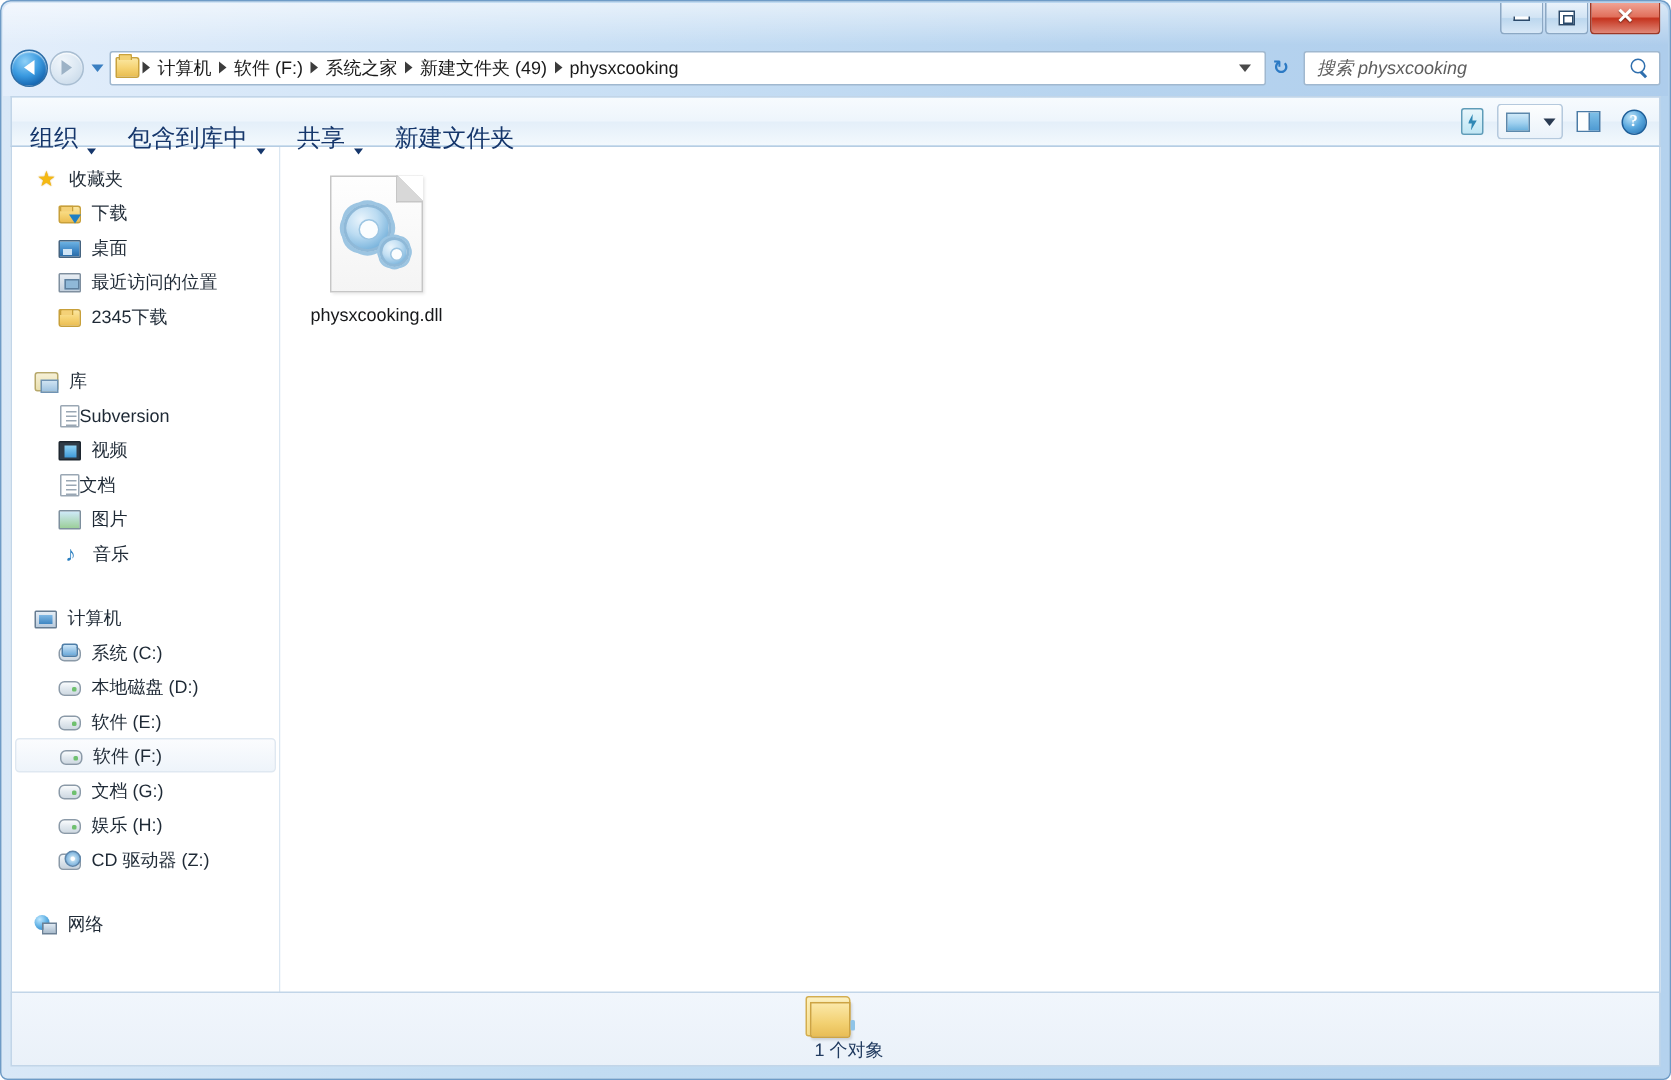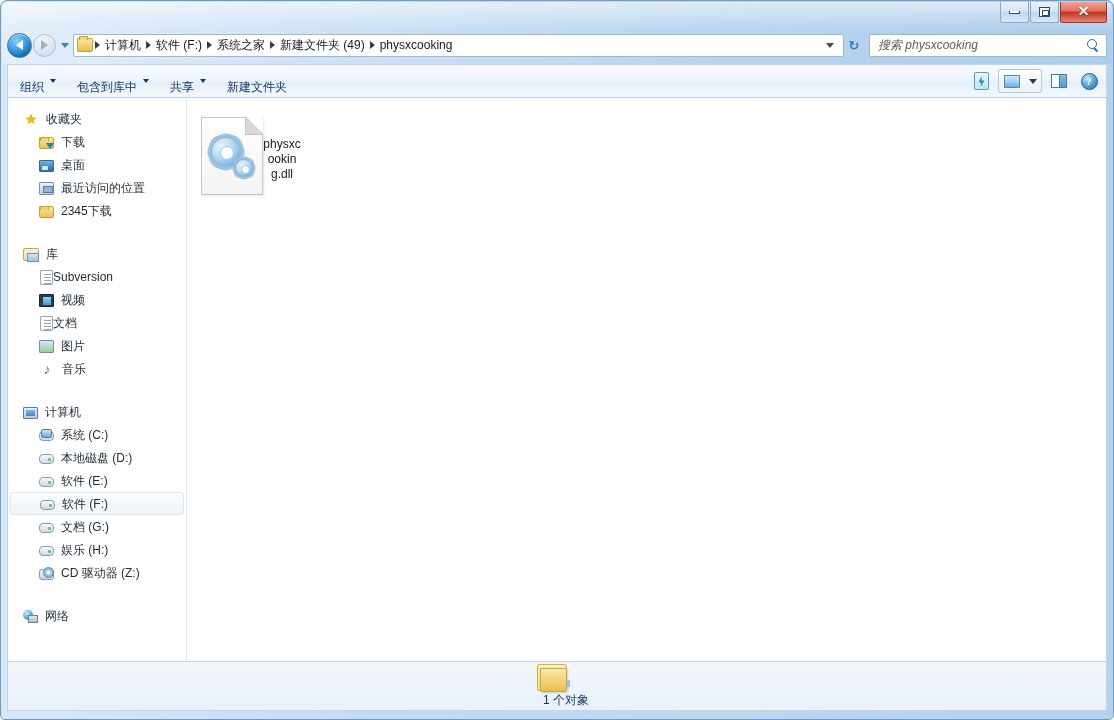--- a/index.html
+++ b/index.html
@@ -162,23 +162,23 @@
 
   
   #cmdbar {
     position: absolute; left: 6px; top: 63px; right: 6px; height: 34px;
     background: linear-gradient(to bottom, #f7fbfe 0%, #eef5fc 48%, #e4eff9 52%, #f3f9fd 100%);
     border: 1px solid #c2d5e8; border-bottom: 1px solid #b6cde3;
     display: flex; align-items: center;
     z-index: 30;
   }
   .cmd {
-    display: flex; align-items: flex-start; height: 24px;
+    display: flex; align-items: flex-end; height: 24px;
     padding: 0 9px; margin-left: 3px;
-    font-size: 12px; color: #15366b; white-space: nowrap; margin-top: 19px;
+    font-size: 16px; color: #15366b; white-space: nowrap; margin-top: 19px;
   }
   .cmd-caret {
     width: 0; height: 0; margin-left: 6px;
     border-left: 3.5px solid transparent; border-right: 3.5px solid transparent;
     border-top: 4.5px solid #15366b;
   }
   #cmd-right { margin-left: auto; display: flex; align-items: center; padding-right: 4px; }
   .tbtn {
     width: 26px; height: 24px; margin-left: 4px;
     display: flex; align-items: center; justify-content: center;
@@ -387,21 +387,21 @@
     content: ""; position: absolute; right: 0; bottom: 0; width: 8px; height: 6px;
     background: linear-gradient(to bottom, #dfe9f2, #a9bccd);
     border: 1px solid #6c8196;
   }
 
   
   #content { flex: 1; background: #ffffff; position: relative; overflow: hidden; }
   #file-grid { padding: 12px 0 0 14px; display: flex; flex-wrap: wrap; }
   .file-item {
     width: 100px; padding-top: 6px;
-    display: flex; flex-direction: row; align-items: center;
+    display: flex; flex-direction: column; align-items: center;
   }
   .file-icon-wrap { width: 66px; height: 80px; display: flex; align-items: center; justify-content: center; }
   .dll-page {
     width: 62px; height: 78px; position: relative;
     background: linear-gradient(to bottom, #fefefe 0%, #f4f4f4 100%);
     border: 1px solid #c6c6c6;
     box-shadow: 1px 1px 2px rgba(0,0,0,.10);
   }
   .dll-page:before {
     content: ""; position: absolute; right: -1px; top: -1px;

